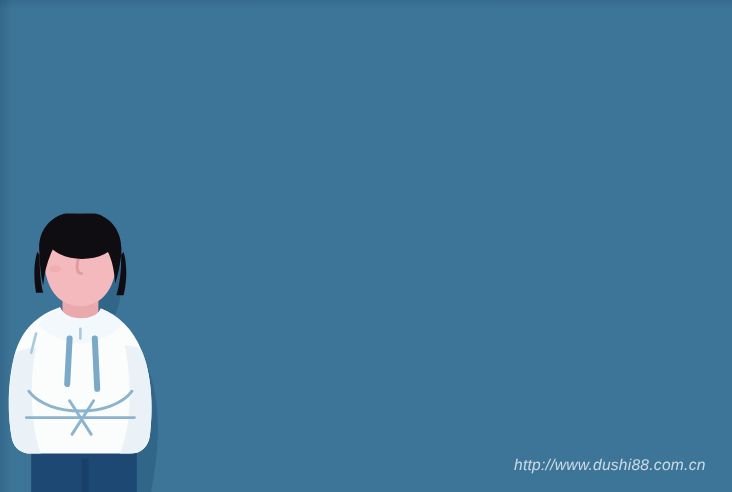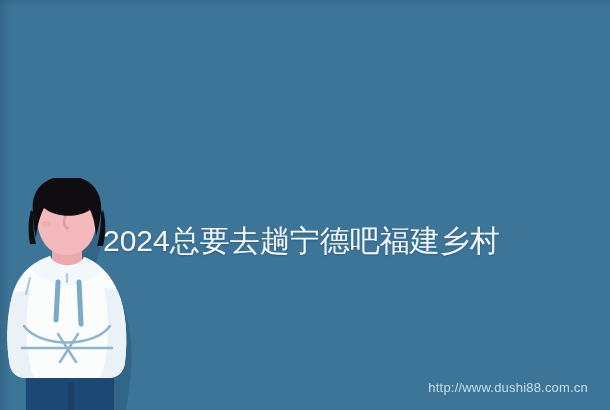--- a/index.html
+++ b/index.html
@@ -53,20 +53,21 @@
 
   
   #watermark {
     position: absolute;
     right: 22px;
     bottom: 14px;
     color: rgba(236,244,248,0.80);
     font-size: 13px;
     line-height: 16px;
     letter-spacing: 0.2px;
+    font-style: italic;
   }
 
   
   #figure {
     position: absolute;
     left: 0px;
     top: 178px;
     width: 150px;
     height: 232px;
   }
@@ -155,18 +156,17 @@
                  C100 44, 98 52, 96 58 C95 46, 93 38, 90 32
                  C78 40, 56 40, 44 30 C40 38, 37 48, 36 60
                  C34 52, 33 42, 33 34 Z" fill="#100d12"></path>
         <path d="M33 34 C33 48, 34 58, 36 66 L30 66 C28 54, 28 42, 31 32 Z" fill="#100d12"></path>
         <path d="M101 34 C101 48, 100 58, 97 68 L103 68 C106 56, 106 42, 103 32 Z" fill="#100d12"></path>
       </g>
     </svg>
   </div>
 
   <div id="headline">
-    <span class="headline-line" id="headline-line-1">2024总要去趟宁德吧福建乡村</span>
   </div>
 
   <div id="watermark">http://www.dushi88.com.cn</div>
 
 </div>
 
 </body></html>

